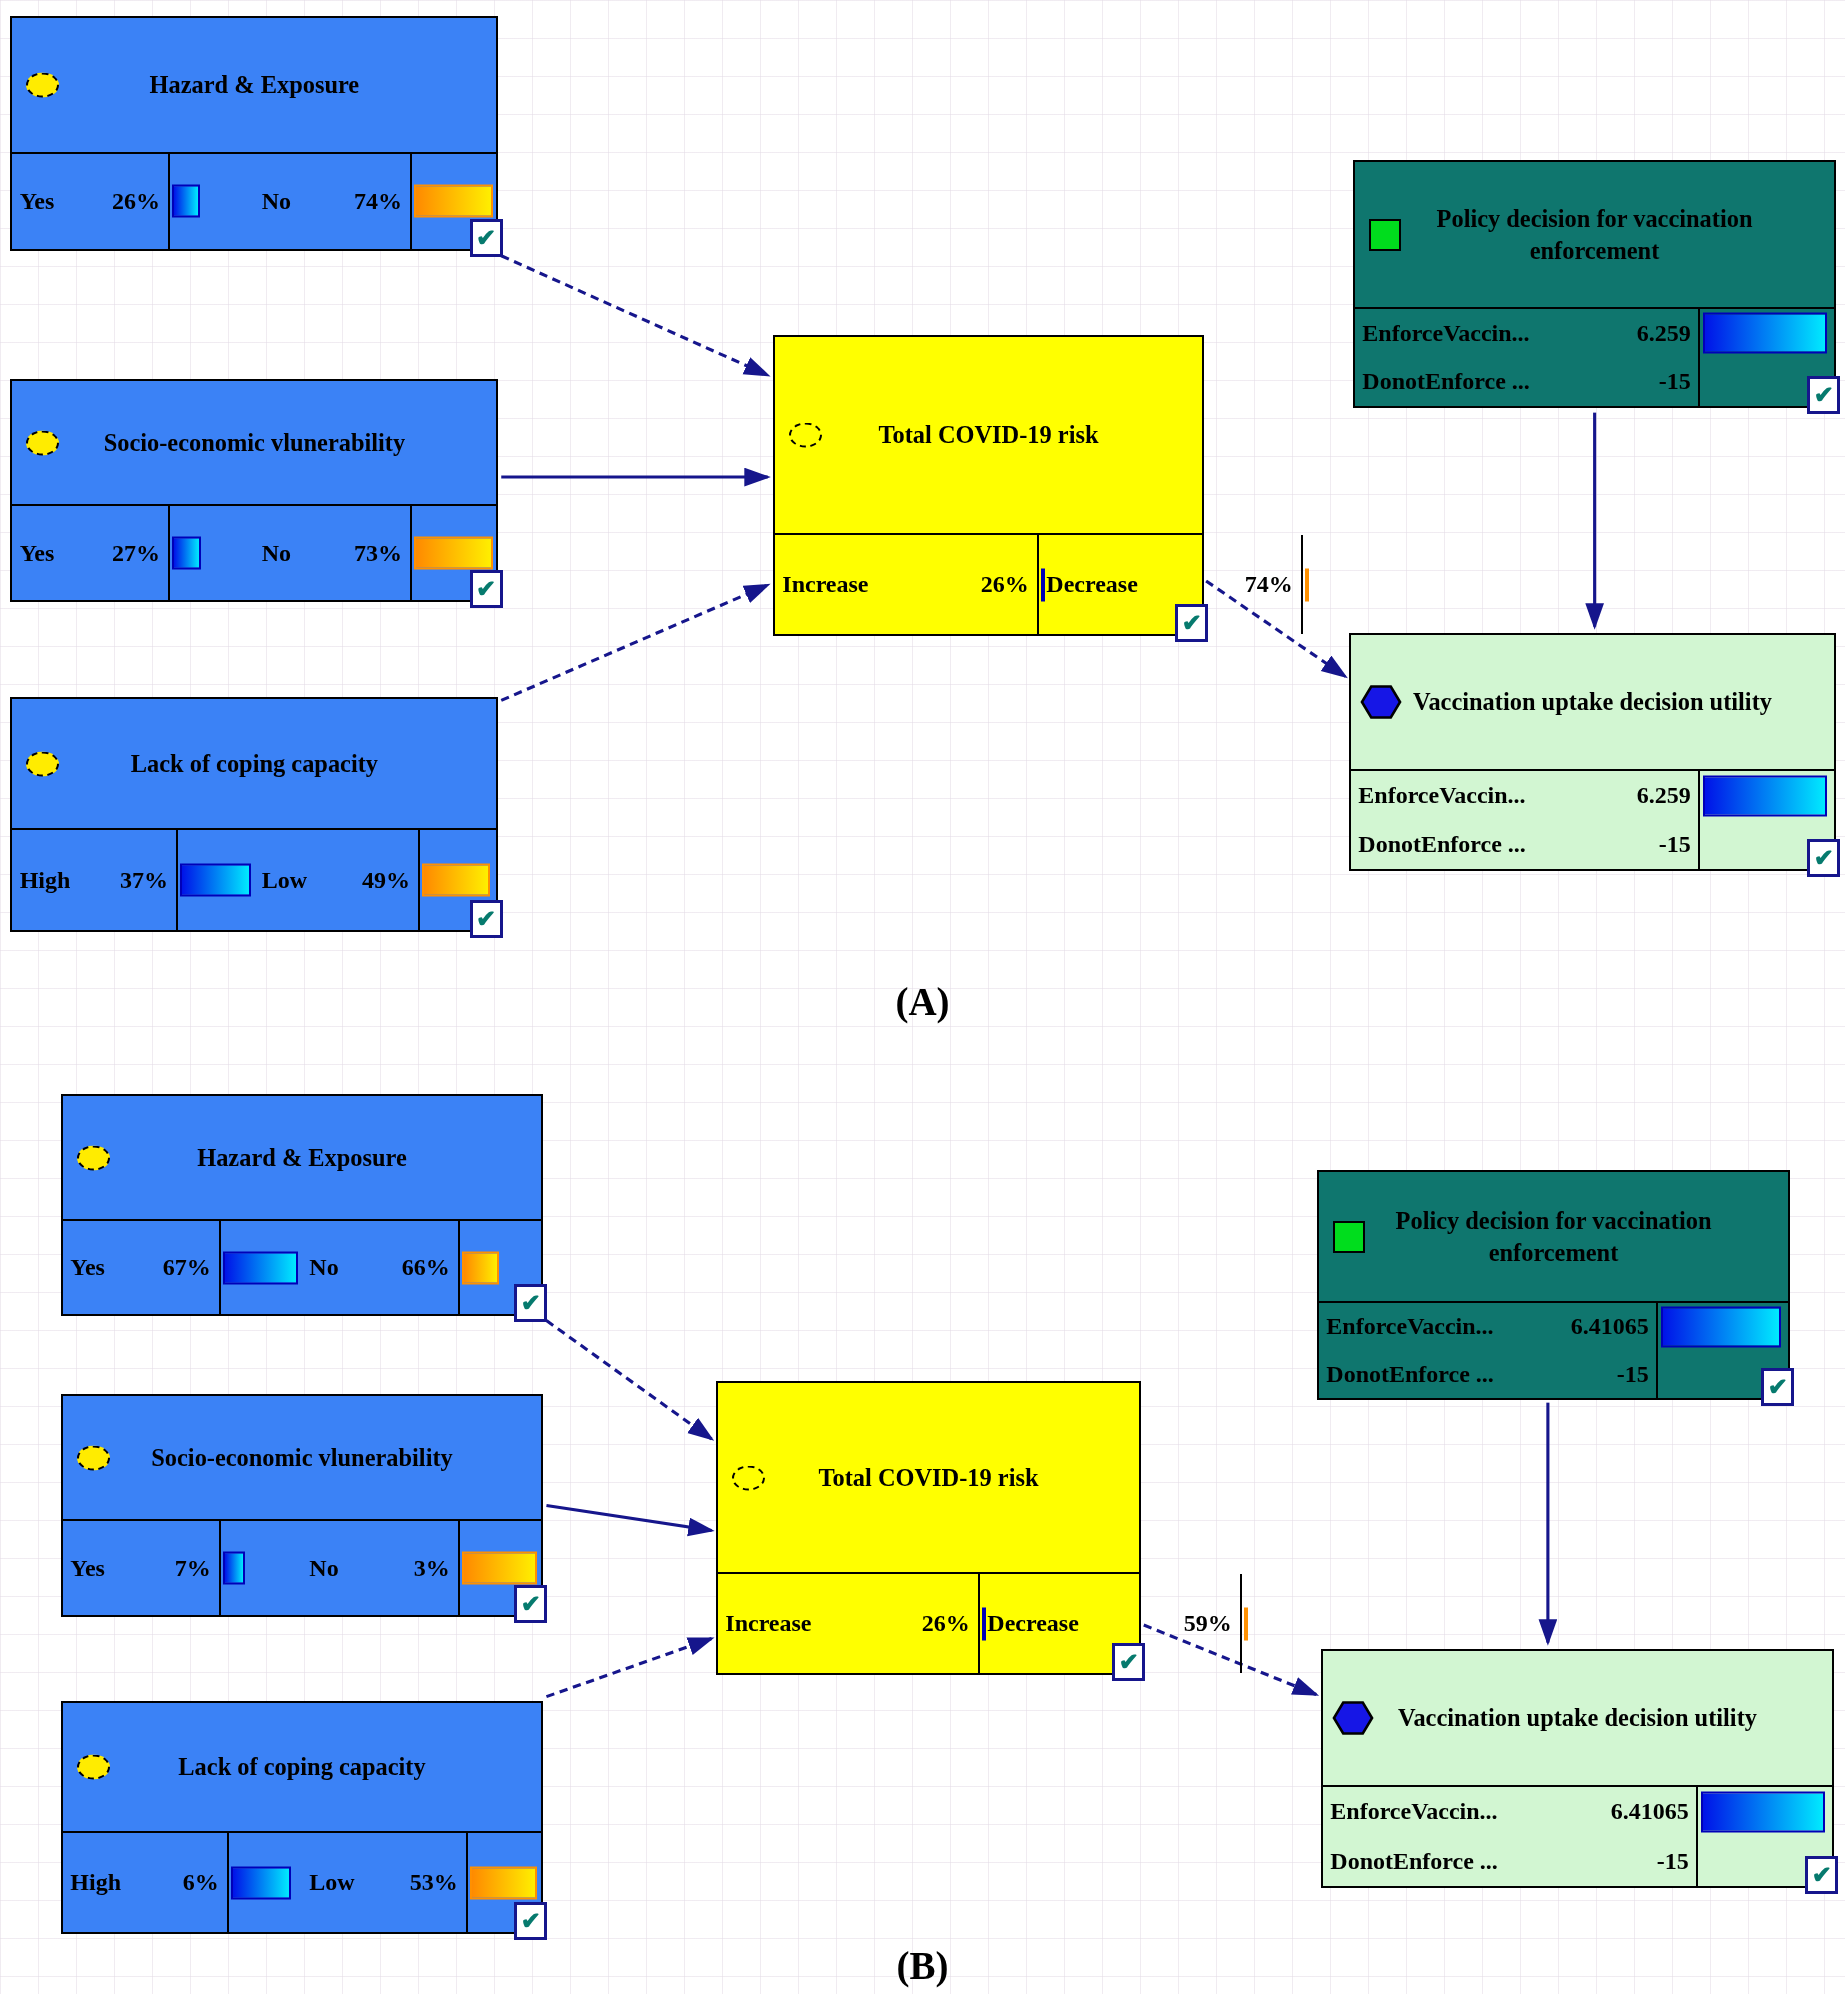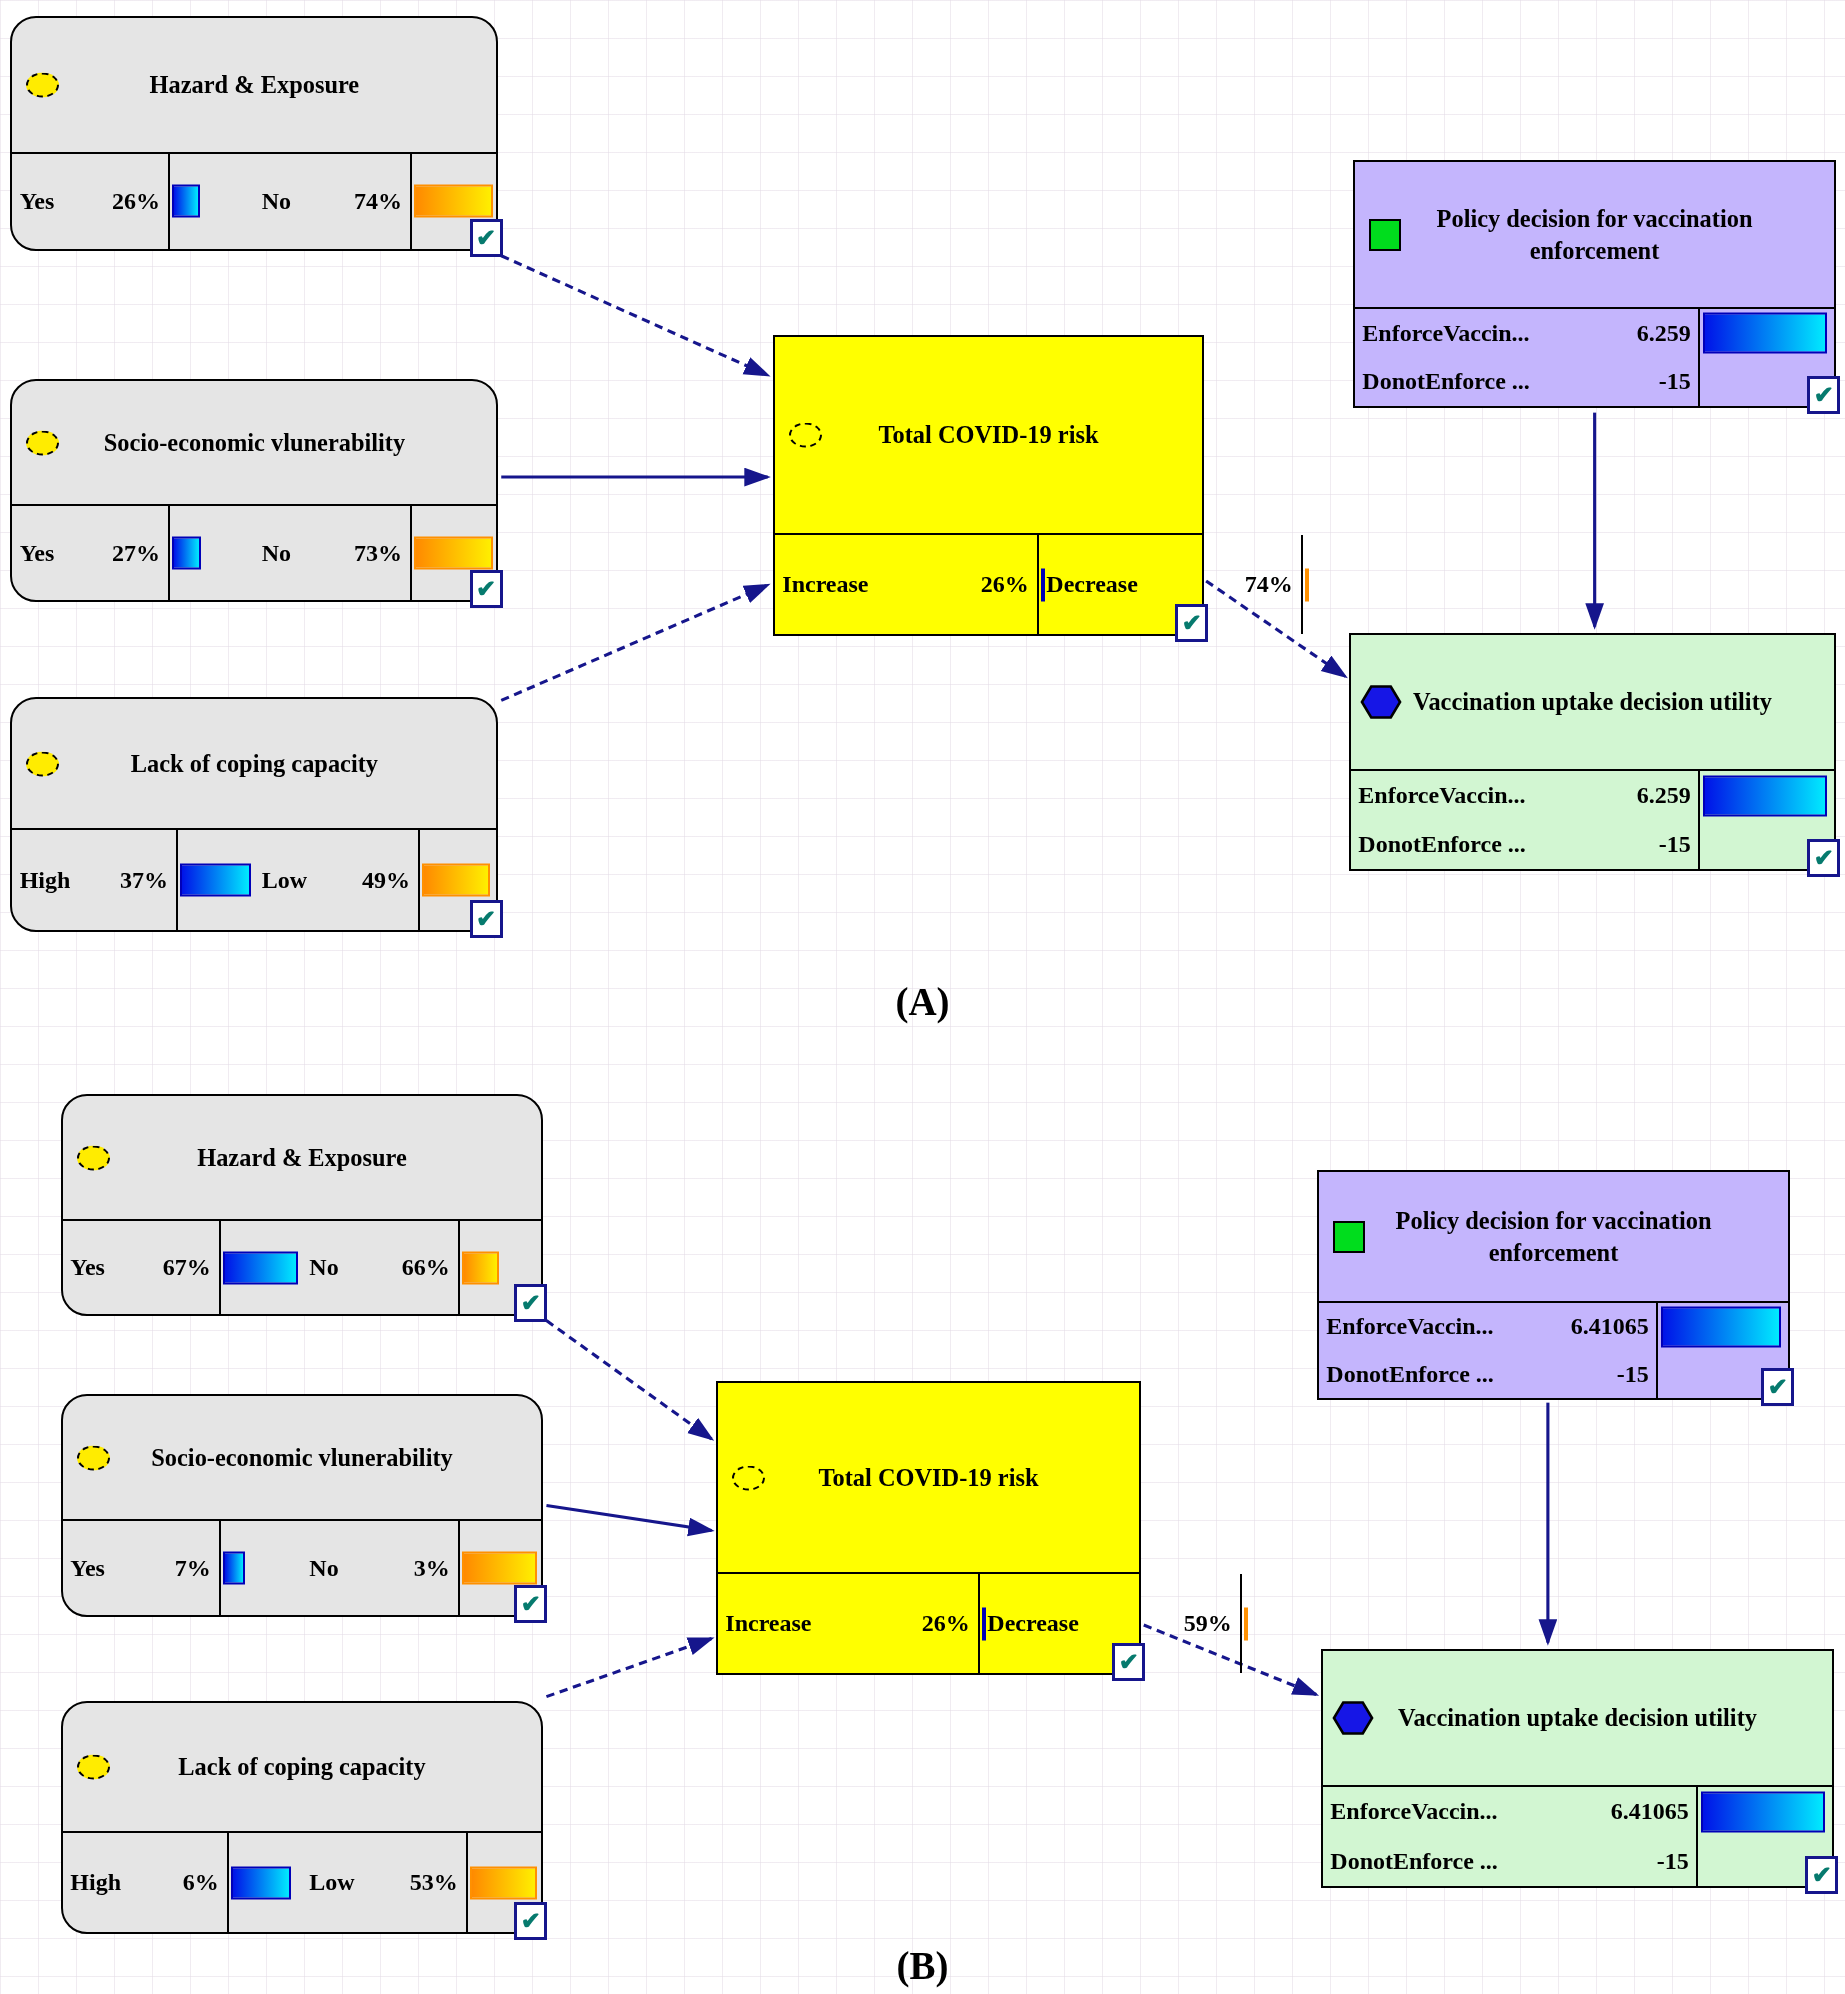--- a/index.html
+++ b/index.html
@@ -5,23 +5,23 @@
   html,body{margin:0;padding:0;}
   body{
     width:1845px;height:1995px;position:relative;background:#ffffff;
     font-family:"Liberation Serif","DejaVu Serif",serif;
     background-image:
       linear-gradient(to right, rgba(228,220,230,0.55) 1px, transparent 1px),
       linear-gradient(to bottom, rgba(228,220,230,0.55) 1px, transparent 1px);
     background-size:38px 38px;
   }
   .node{position:absolute;border:2.6px solid #000;box-sizing:border-box;display:flex;flex-direction:column;}
-  .fill-nature{background:#e5e5e5;border-radius:26px;}
+  .fill-nature{background:#3b82f6;}
   .fill-total{background:#ffff00;}
-  .fill-decision{background:#c4b5fd;}
+  .fill-decision{background:#0f766e;}
   .fill-utility{background:#d2f6d2;}
   .title{
     position:relative;flex:none;display:flex;align-items:center;justify-content:center;
     text-align:center;font-weight:bold;font-size:24.4px;line-height:1.3;color:#000;
     border-bottom:2.6px solid #000;box-sizing:border-box;padding:0 57px;
   }
   .icon-ellipse{position:absolute;left:13.5px;top:50%;transform:translateY(-50%);
     width:33px;height:25px;border:2.1px dashed #000;border-radius:50%;box-sizing:border-box;}
   .icon-ellipse.yellow{background:#ffec00;}
   .icon-square{position:absolute;left:13.5px;top:50%;transform:translateY(-50%);

